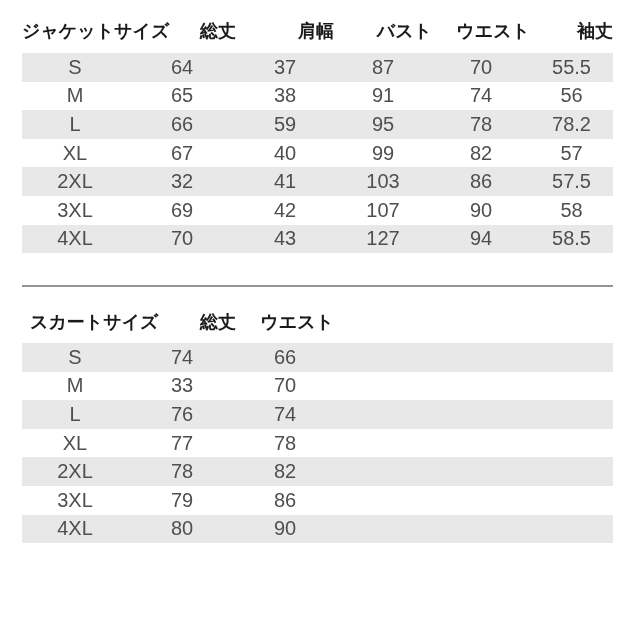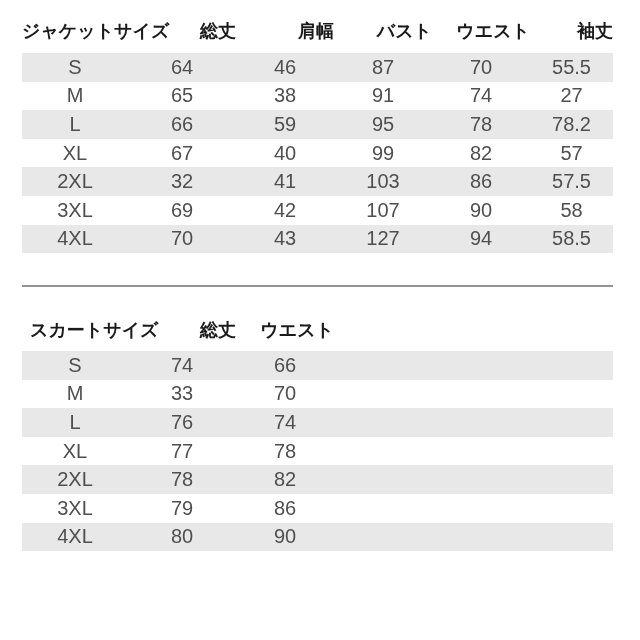--- a/index.html
+++ b/index.html
@@ -11,21 +11,21 @@
     overflow: hidden;
   }
   table.size-chart {
     position: absolute;
     left: 22px;
     width: 591px;
     border-collapse: collapse;
     table-layout: fixed;
   }
   #jacket-table { top: 8px; }
-  #skirt-table  { top: 308px; }
+  #skirt-table  { top: 300px; }
 
   thead th {
     font-family: "Liberation Serif", "DejaVu Serif", serif;
     font-weight: bold;
     font-size: 18px;
     color: #1a1a1a;
     text-align: right;
     white-space: nowrap;
     vertical-align: middle;
     padding: 0;
@@ -75,32 +75,32 @@
       <th>肩幅</th>
       <th>バスト</th>
       <th>ウエスト</th>
       <th>袖丈</th>
     </tr>
   </thead>
   <tbody>
     <tr class="striped">
       <td>S</td>
       <td>64</td>
-      <td>46</td>
+      <td>37</td>
       <td>87</td>
       <td>70</td>
       <td>55.5</td>
     </tr>
     <tr>
       <td>M</td>
       <td>65</td>
       <td>38</td>
       <td>91</td>
       <td>74</td>
-      <td>27</td>
+      <td>56</td>
     </tr>
     <tr class="striped">
       <td>L</td>
       <td>66</td>
       <td>59</td>
       <td>95</td>
       <td>78</td>
       <td>78.2</td>
     </tr>
     <tr>

